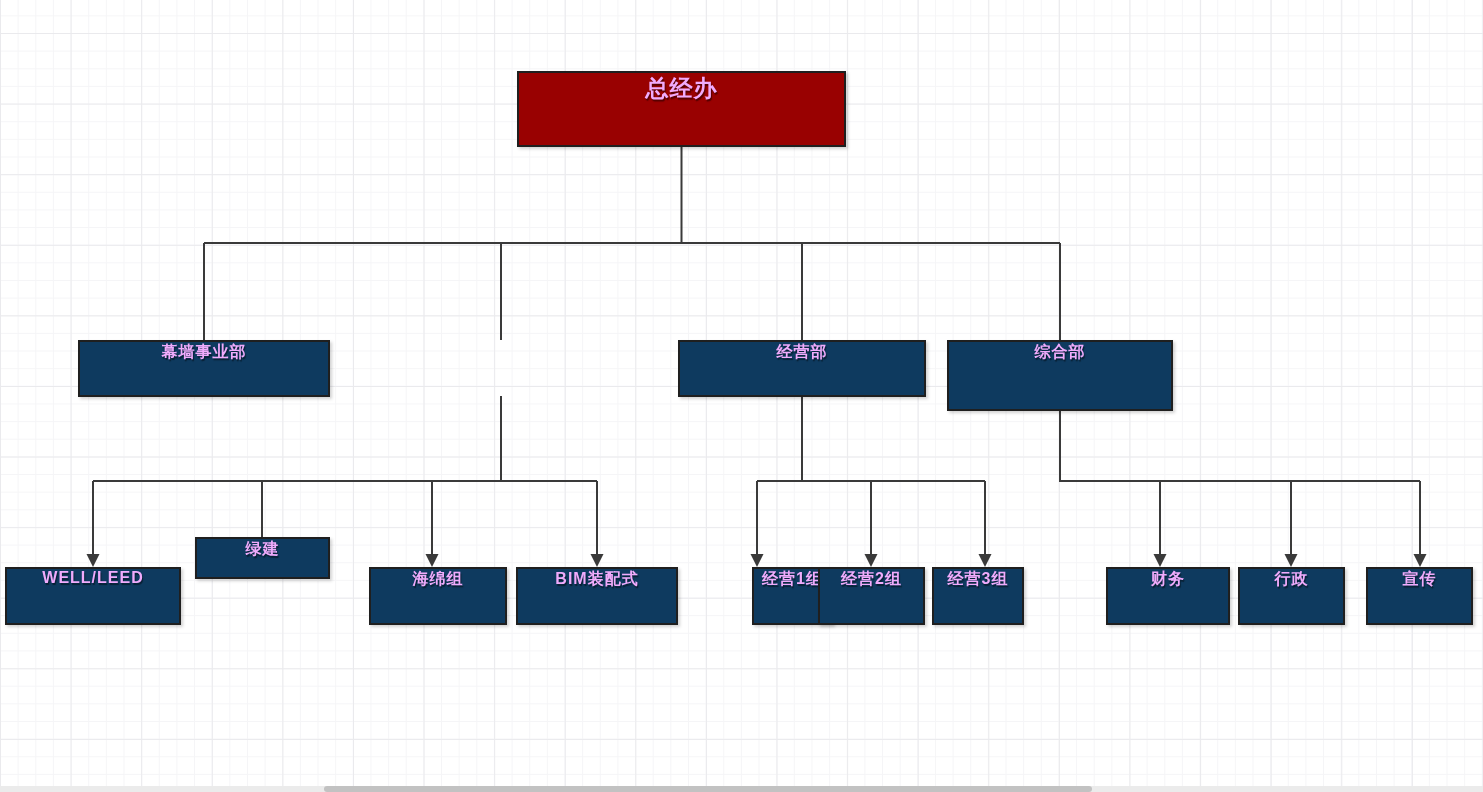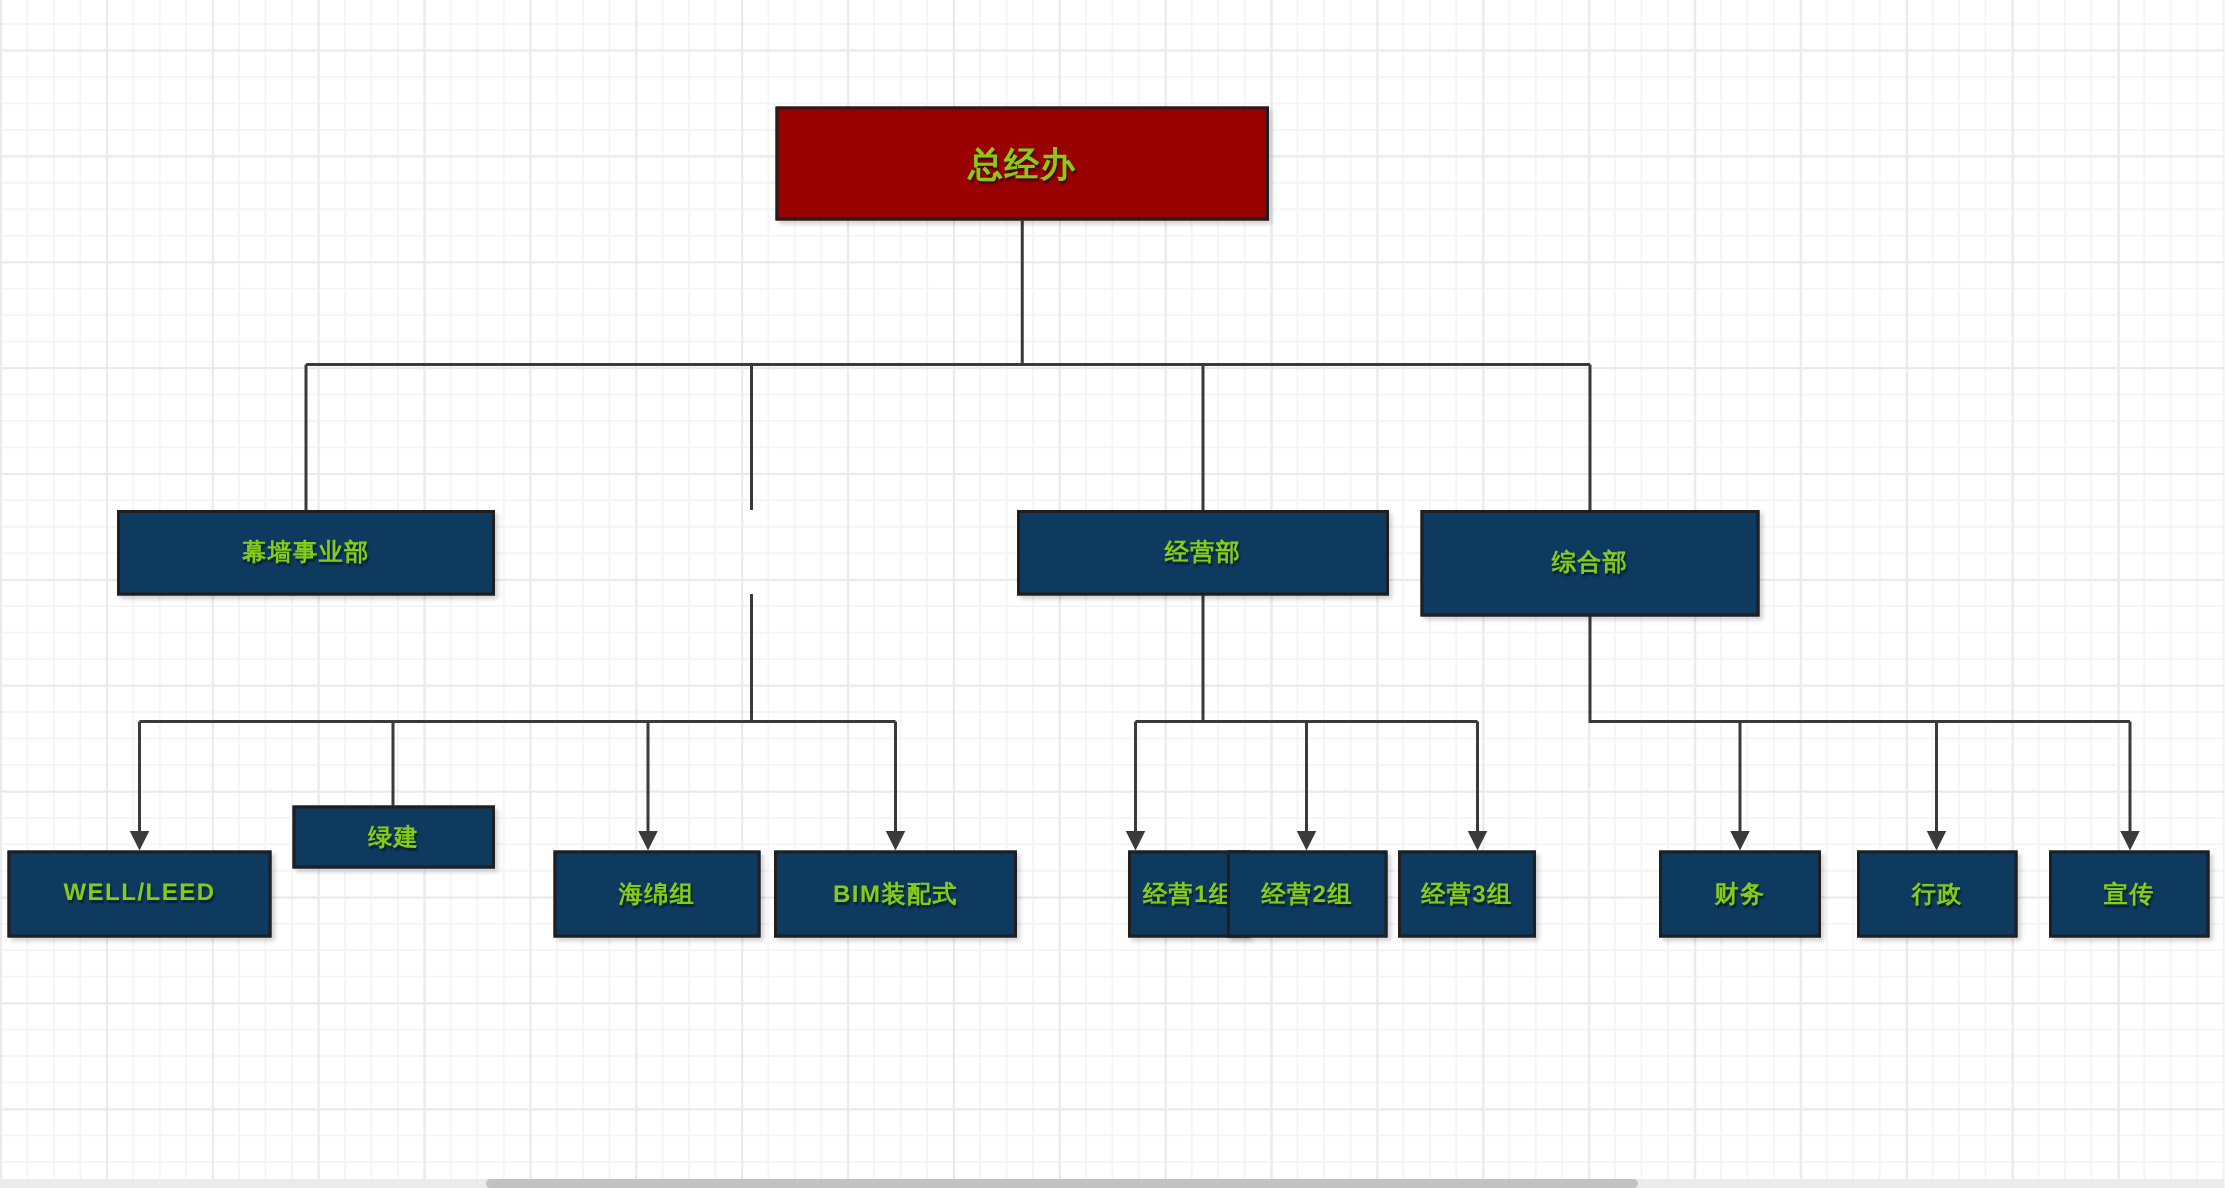--- a/index.html
+++ b/index.html
@@ -37,23 +37,22 @@
     stroke-width: 2;
   }
   svg.wires polygon {
     fill: #3a3a3a;
     stroke: none;
   }
   .node {
     position: absolute;
     box-sizing: border-box;
     display: flex;
-    align-items: center;
     justify-content: center;
-    color: #84cc16;
+    color: #f0abfc;
     font-weight: bold;
     border: 2px solid #1f1f1f;
     text-align: center;
     text-shadow: 1px 2px 1px rgba(0,0,0,0.45);
     box-shadow: 2px 2px 3px rgba(0,0,0,0.18);
     letter-spacing: 1px;
     white-space: nowrap;
     cursor: default;
   }
   .node.root {
@@ -142,21 +141,21 @@
   <div class="node dept" style="left:752px; top:567px; width:81px; height:58px;">
     <span>经营1组</span>
   </div>
   <div class="node dept" style="left:818px; top:567px; width:107px; height:58px;">
     <span>经营2组</span>
   </div>
   <div class="node dept" style="left:932px; top:567px; width:92px; height:58px;">
     <span>经营3组</span>
   </div>
 
-  <div class="node dept" style="left:1106px; top:567px; width:108px; height:58px;">
+  <div class="node dept" style="left:1106px; top:567px; width:124px; height:58px;">
     <span>财务</span>
   </div>
   <div class="node dept" style="left:1238px; top:567px; width:107px; height:58px;">
     <span>行政</span>
   </div>
   <div class="node dept" style="left:1366px; top:567px; width:107px; height:58px;">
     <span>宣传</span>
   </div>
 
   <div class="hscrollbar">

